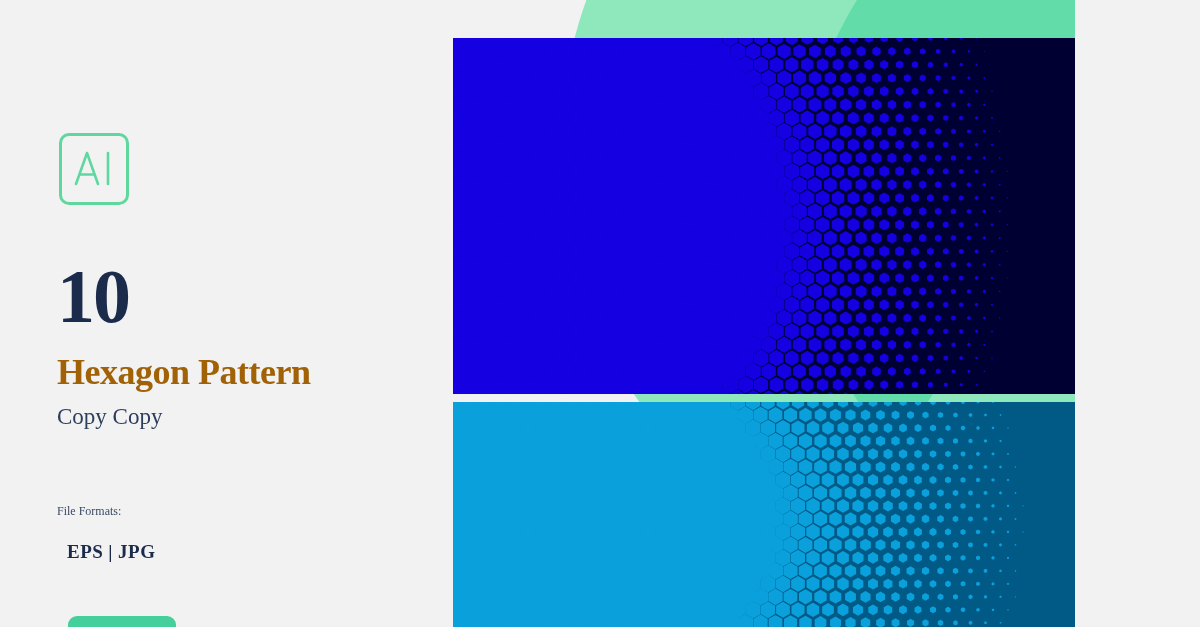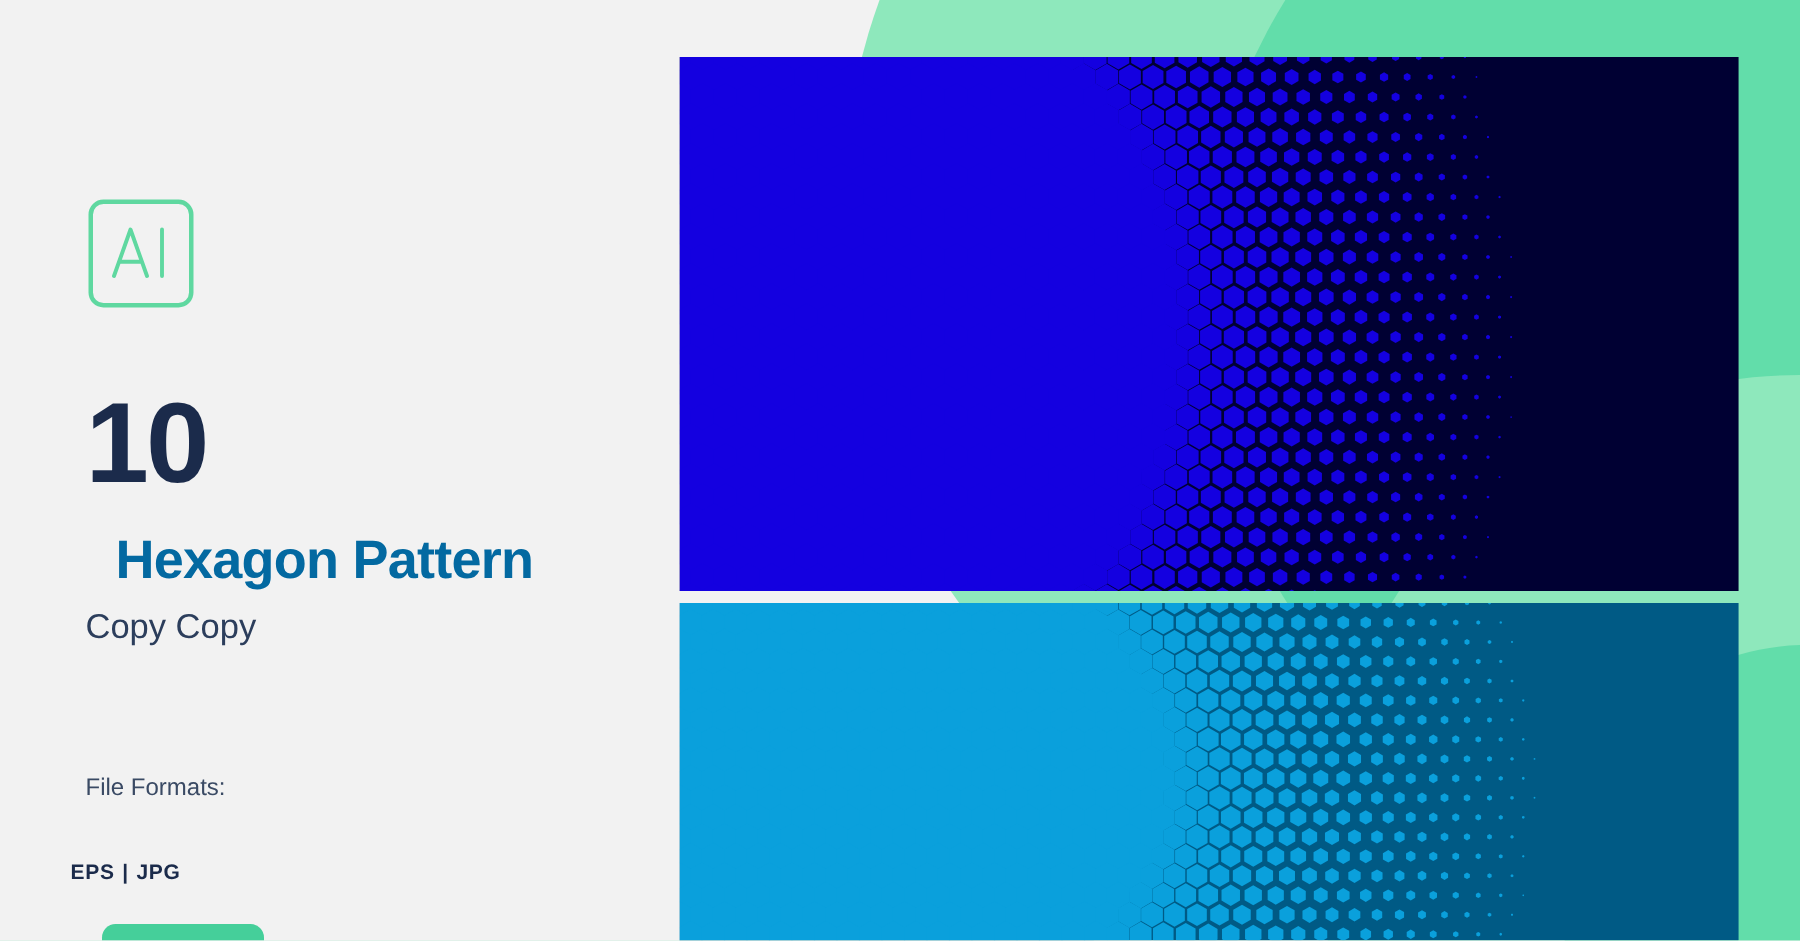--- a/index.html
+++ b/index.html
@@ -8,24 +8,25 @@
   html, body {
     width:1200px;
     height:627px;
     overflow:hidden;
     font-family:"Liberation Sans", sans-serif;
     background:#f2f2f2;
   }
 
   #stage {
     position:relative;
-    width:1200px;
+    width:1075px;
     height:627px;
     background:#f2f2f2;
     overflow:hidden;
+    font-family:Liberation Serif, serif;
   }
 
   
   .blob-layer {
     position:absolute;
     inset:0;
     overflow:hidden;
     z-index:0;
   }
   .blob { position:absolute; border-radius:50%; }
@@ -78,51 +79,49 @@
     color:#1b2b4b;
     line-height:1;
   }
 
   #title-main {
     position:absolute;
     left:57px; top:354px;
     font-size:36px;
     font-weight:bold;
     letter-spacing:-0.5px;
-    color:#0369a1;
+    color:#a16207;
     line-height:1.05;
-    margin-left:20px;
   }
 
   #title-sub {
     position:absolute;
     left:57px; top:401px;
     font-size:23px;
     font-weight:500;
     color:#2c3e5c;
     line-height:1.42;
     width:380px;
   }
 
   #formats-label {
     position:absolute;
-    left:57px; top:517px;
-    font-size:16px;
+    left:57px; top:504px;
+    font-size:12px;
     font-weight:400;
     color:#3a4a64;
   }
 
   #formats-value {
     position:absolute;
-    left:47px; top:541px;
-    font-size:14px;
+    left:67px; top:541px;
+    font-size:19px;
     font-weight:bold;
     color:#1b2b4b;
     letter-spacing:0.5px;
-    margin-top:32px;
   }
   #formats-value .sep { font-weight:bold; padding:0 5px; }
 
   #cta-pill {
     position:absolute;
     left:68px; top:616px;
     width:108px; height:40px;
     background:#45cf9a;
     border-radius:9px;
   }

